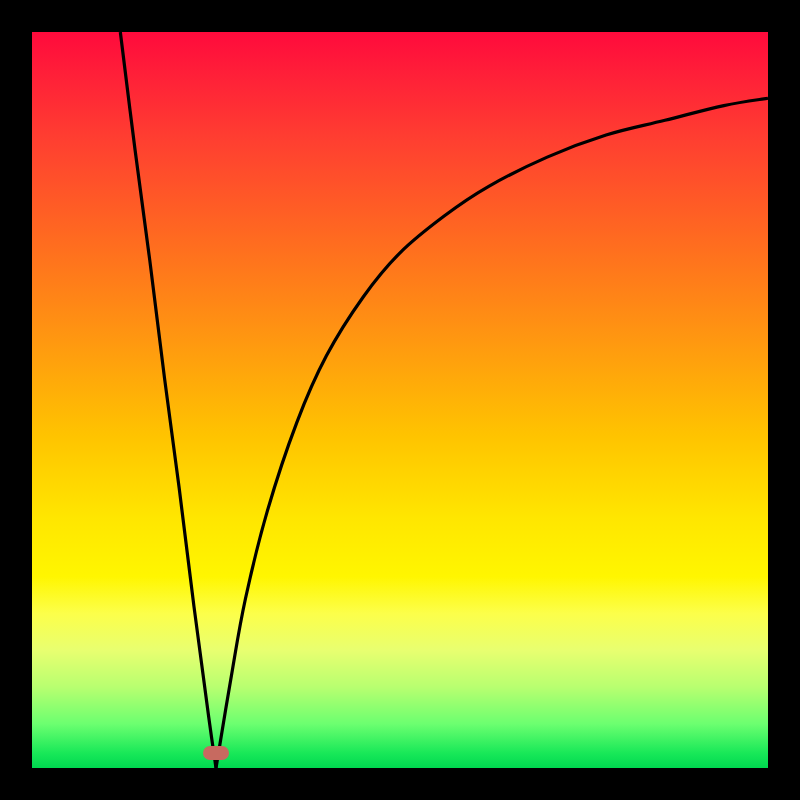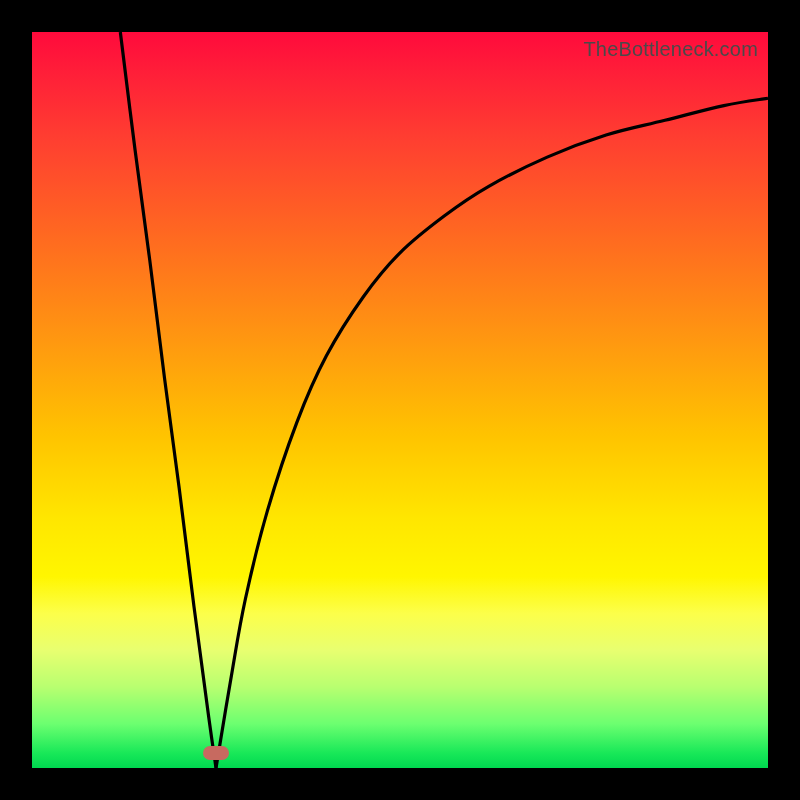--- a/index.html
+++ b/index.html
@@ -68,21 +68,20 @@
     border-radius: 7px;
     transform: translate(-50%, -50%);
   }
 </style>
 </head>
 <body>
 
 <div class="frame">
   <div class="plot-area">
 
-    <div class="watermark">TheBottleneck.com</div>
 
     <svg class="curve" viewBox="0 0 736 736" preserveAspectRatio="none">
       <path id="curve-left" fill="none" stroke="#000" stroke-width="3.2" d="M 88.32 0 C 90.9696 21.196799999999996, 97.74080000000001 76.69119999999998, 103.04 117.75999999999999 C 108.3392 158.8288, 112.4608 187.09120000000001, 117.76 228.16000000000003 C 123.0592 269.22880000000004, 127.18079999999999 304.85119999999995, 132.48 345.91999999999996 C 137.7792 386.98879999999997, 141.9008 415.2512, 147.20000000000002 456.32 C 152.49920000000003 497.3888, 156.6208 533.0112, 161.92 574.08 C 167.21919999999997 615.1488, 172.66559999999998 655.3344000000001, 176.64 684.48 C 180.6144 713.6256, 182.6752 726.7264, 184 736"></path>
       <path id="curve-right" fill="none" stroke="#000" stroke-width="3.2" d="M 184 736 C 186.6496 720.1024, 193.42080000000004 678.1504000000001, 198.72000000000003 647.6800000000001 C 204.0192 617.2096, 206.816 597.1904000000001, 213.44 566.72 C 220.064 536.2496, 226.24640000000002 510.19520000000006, 235.52 478.40000000000003 C 244.7936 446.6048, 254.36159999999998 417.90080000000006, 264.96 390.08000000000004 C 275.5584 362.2592, 282.4768 346.3616, 294.40000000000003 323.84 C 306.32320000000004 301.31839999999994, 317.952 283.50719999999995, 331.2 264.96 C 344.448 246.4128, 353.42719999999997 235.37280000000007, 368 220.80000000000007 C 382.57280000000003 206.22720000000007, 396.2624 195.9232, 412.16 184 C 428.05760000000004 172.0768, 437.7728 165.15839999999994, 456.32 154.55999999999995 C 474.86719999999997 143.96159999999995, 494.00319999999994 134.3936, 515.1999999999999 125.12 C 536.3968 115.8464, 552.8832 109.66399999999996, 574.08 103.03999999999996 C 595.2768000000001 96.41599999999997, 611.7632000000001 93.61920000000003, 632.96 88.32000000000005 C 654.1568 83.02080000000007, 673.2927999999999 77.57440000000003, 691.8399999999999 73.60000000000002 C 710.3871999999999 69.62560000000002, 728.0512 67.5648, 736 66.24000000000001"></path>
     </svg>
 
     <div class="marker" id="min-marker" style="left: 184px; top: 721.28px; background: rgb(199, 106, 96);"></div>
 
   </div>
 </div>

